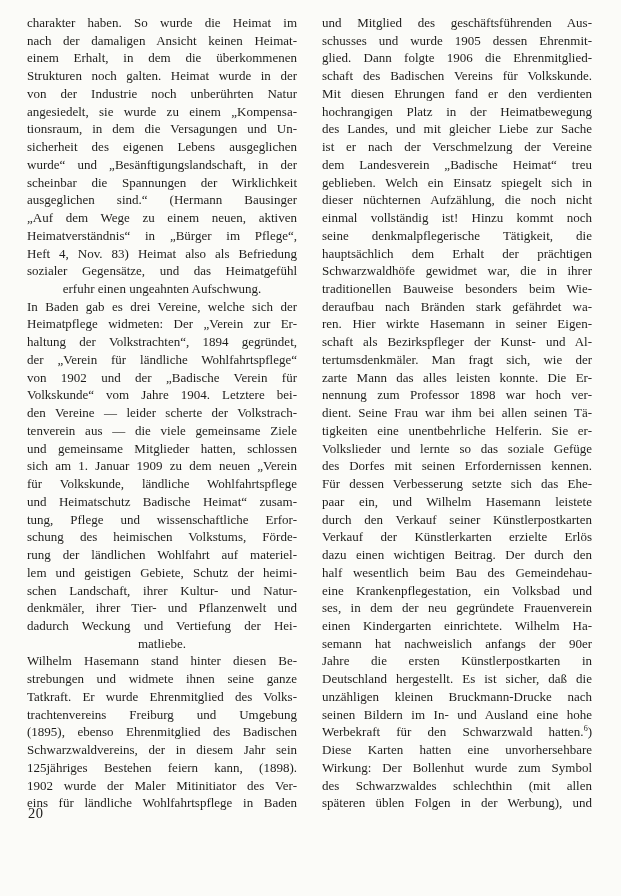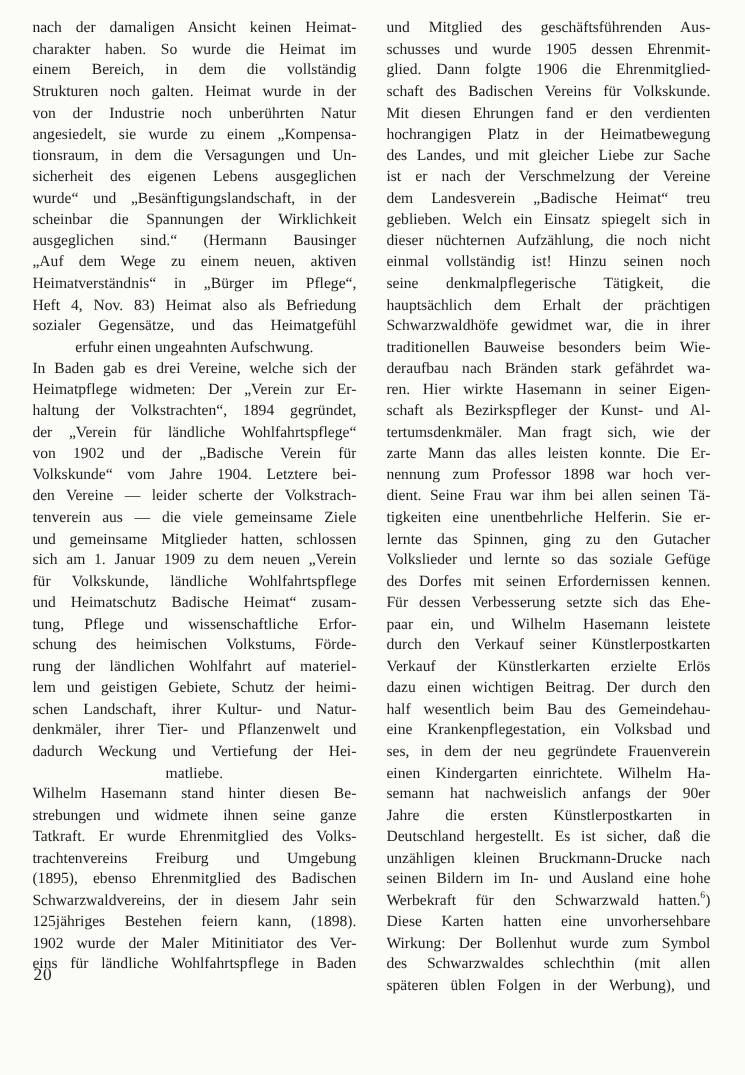--- a/index.html
+++ b/index.html
@@ -59,23 +59,23 @@
     font-size: 14.5px;
     letter-spacing: 0.5px;
   }
 </style>
 </head>
 <body>
 
 <div class="page">
   <div class="cols">
     <div class="col">
+        <div class="line">charakter haben. So wurde die Heimat im</div>
         <div class="line">nach der damaligen Ansicht keinen Heimat-</div>
-        <div class="line">charakter haben. So wurde die Heimat im</div>
-        <div class="line">einem Bereich, in dem die vollständig</div>
+        <div class="line">einem Erhalt, in dem die überkommenen</div>
         <div class="line">Strukturen noch galten. Heimat wurde in der</div>
         <div class="line">von der Industrie noch unberührten Natur</div>
         <div class="line">angesiedelt, sie wurde zu einem „Kompensa-</div>
         <div class="line">tionsraum, in dem die Versagungen und Un-</div>
         <div class="line">sicherheit des eigenen Lebens ausgeglichen</div>
         <div class="line">wurde“ und „Besänftigungslandschaft, in der</div>
         <div class="line">scheinbar die Spannungen der Wirklichkeit</div>
         <div class="line">ausgeglichen sind.“ (Hermann Bausinger</div>
         <div class="line">„Auf dem Wege zu einem neuen, aktiven</div>
         <div class="line">Heimatverständnis“ in „Bürger im Pflege“,</div>
@@ -117,34 +117,33 @@
         <div class="line">schusses und wurde 1905 dessen Ehrenmit-</div>
         <div class="line">glied. Dann folgte 1906 die Ehrenmitglied-</div>
         <div class="line">schaft des Badischen Vereins für Volkskunde.</div>
         <div class="line">Mit diesen Ehrungen fand er den verdienten</div>
         <div class="line">hochrangigen Platz in der Heimatbewegung</div>
         <div class="line">des Landes, und mit gleicher Liebe zur Sache</div>
         <div class="line">ist er nach der Verschmelzung der Vereine</div>
         <div class="line">dem Landesverein „Badische Heimat“ treu</div>
         <div class="line">geblieben. Welch ein Einsatz spiegelt sich in</div>
         <div class="line">dieser nüchternen Aufzählung, die noch nicht</div>
-        <div class="line">einmal vollständig ist! Hinzu seinen noch</div>
+        <div class="line">einmal vollständig ist! Hinzu kommt noch</div>
         <div class="line">seine denkmalpflegerische Tätigkeit, die</div>
         <div class="line">hauptsächlich dem Erhalt der prächtigen</div>
         <div class="line">Schwarzwaldhöfe gewidmet war, die in ihrer</div>
         <div class="line">traditionellen Bauweise besonders beim Wie-</div>
         <div class="line">deraufbau nach Bränden stark gefährdet wa-</div>
         <div class="line">ren. Hier wirkte Hasemann in seiner Eigen-</div>
         <div class="line">schaft als Bezirkspfleger der Kunst- und Al-</div>
         <div class="line">tertumsdenkmäler. Man fragt sich, wie der</div>
         <div class="line">zarte Mann das alles leisten konnte. Die Er-</div>
         <div class="line">nennung zum Professor 1898 war hoch ver-</div>
         <div class="line">dient. Seine Frau war ihm bei allen seinen Tä-</div>
         <div class="line">tigkeiten eine unentbehrliche Helferin. Sie er-</div>
-        <div class="line">lernte das Spinnen, ging zu den Gutacher</div>
         <div class="line">Volkslieder und lernte so das soziale Gefüge</div>
         <div class="line">des Dorfes mit seinen Erfordernissen kennen.</div>
         <div class="line">Für dessen Verbesserung setzte sich das Ehe-</div>
         <div class="line">paar ein, und Wilhelm Hasemann leistete</div>
         <div class="line">durch den Verkauf seiner Künstlerpostkarten</div>
         <div class="line">Verkauf der Künstlerkarten erzielte Erlös</div>
         <div class="line">dazu einen wichtigen Beitrag. Der durch den</div>
         <div class="line">half wesentlich beim Bau des Gemeindehau-</div>
         <div class="line">eine Krankenpflegestation, ein Volksbad und</div>
         <div class="line">ses, in dem der neu gegründete Frauenverein</div>

